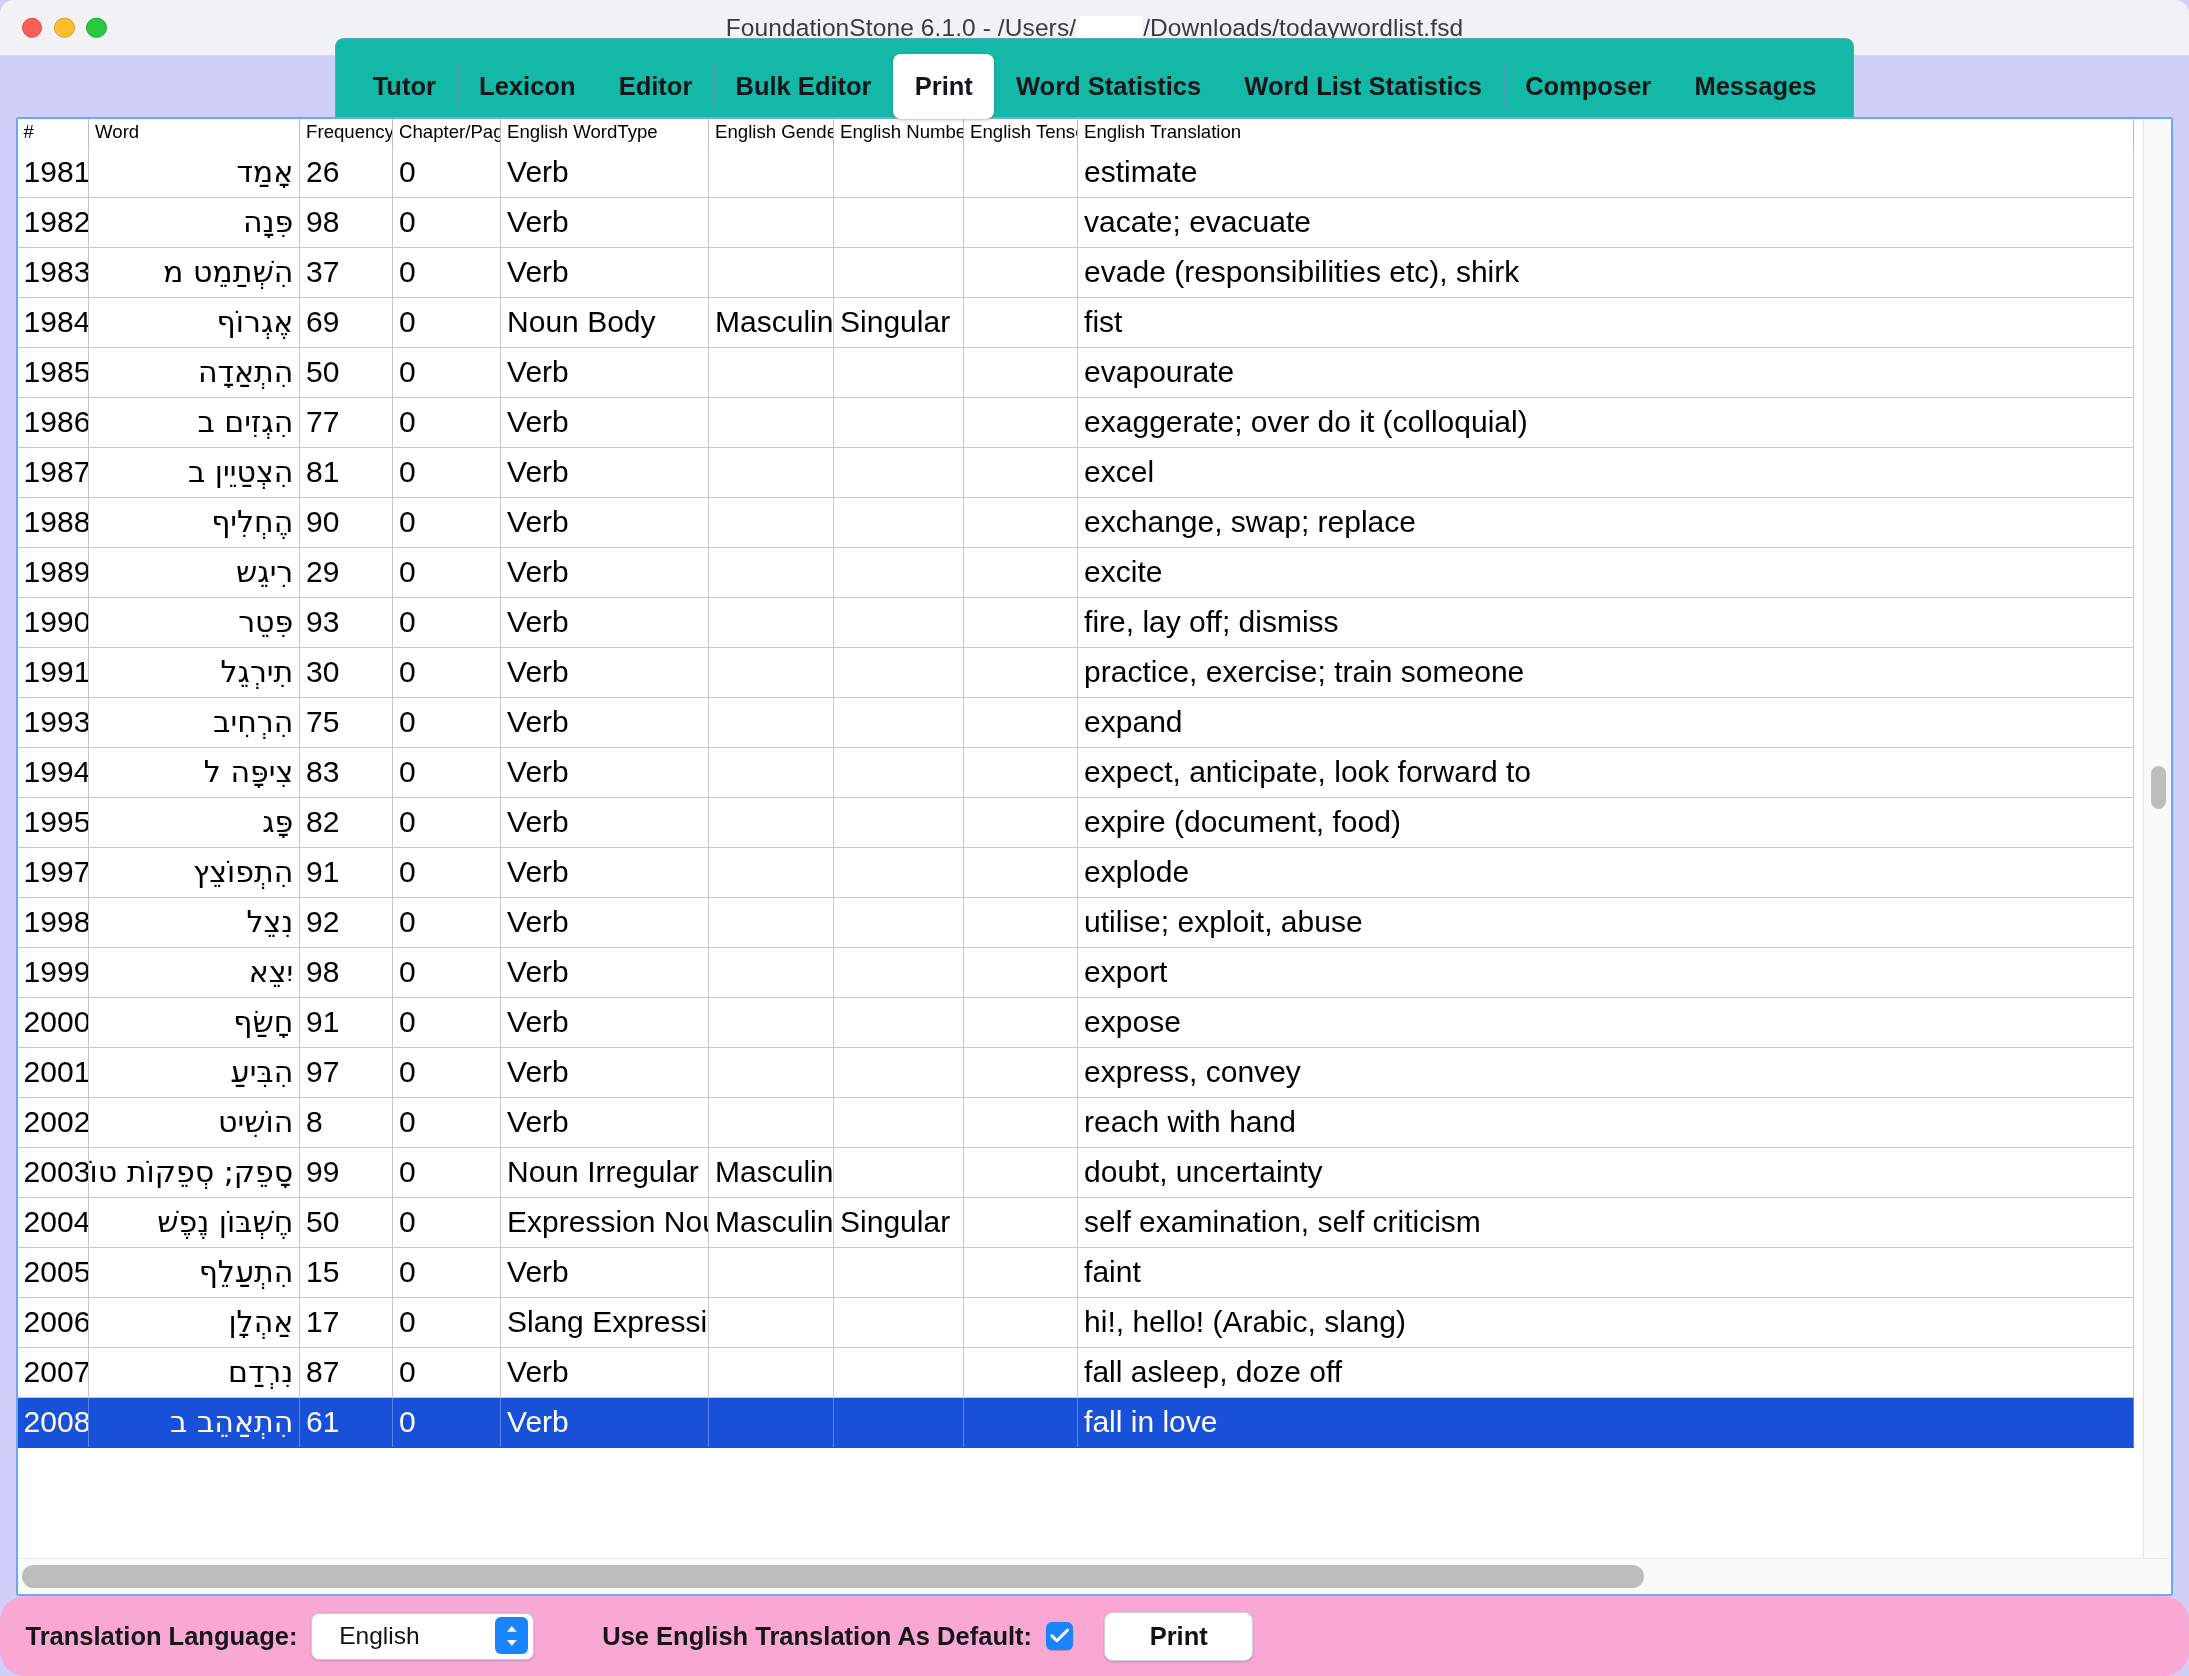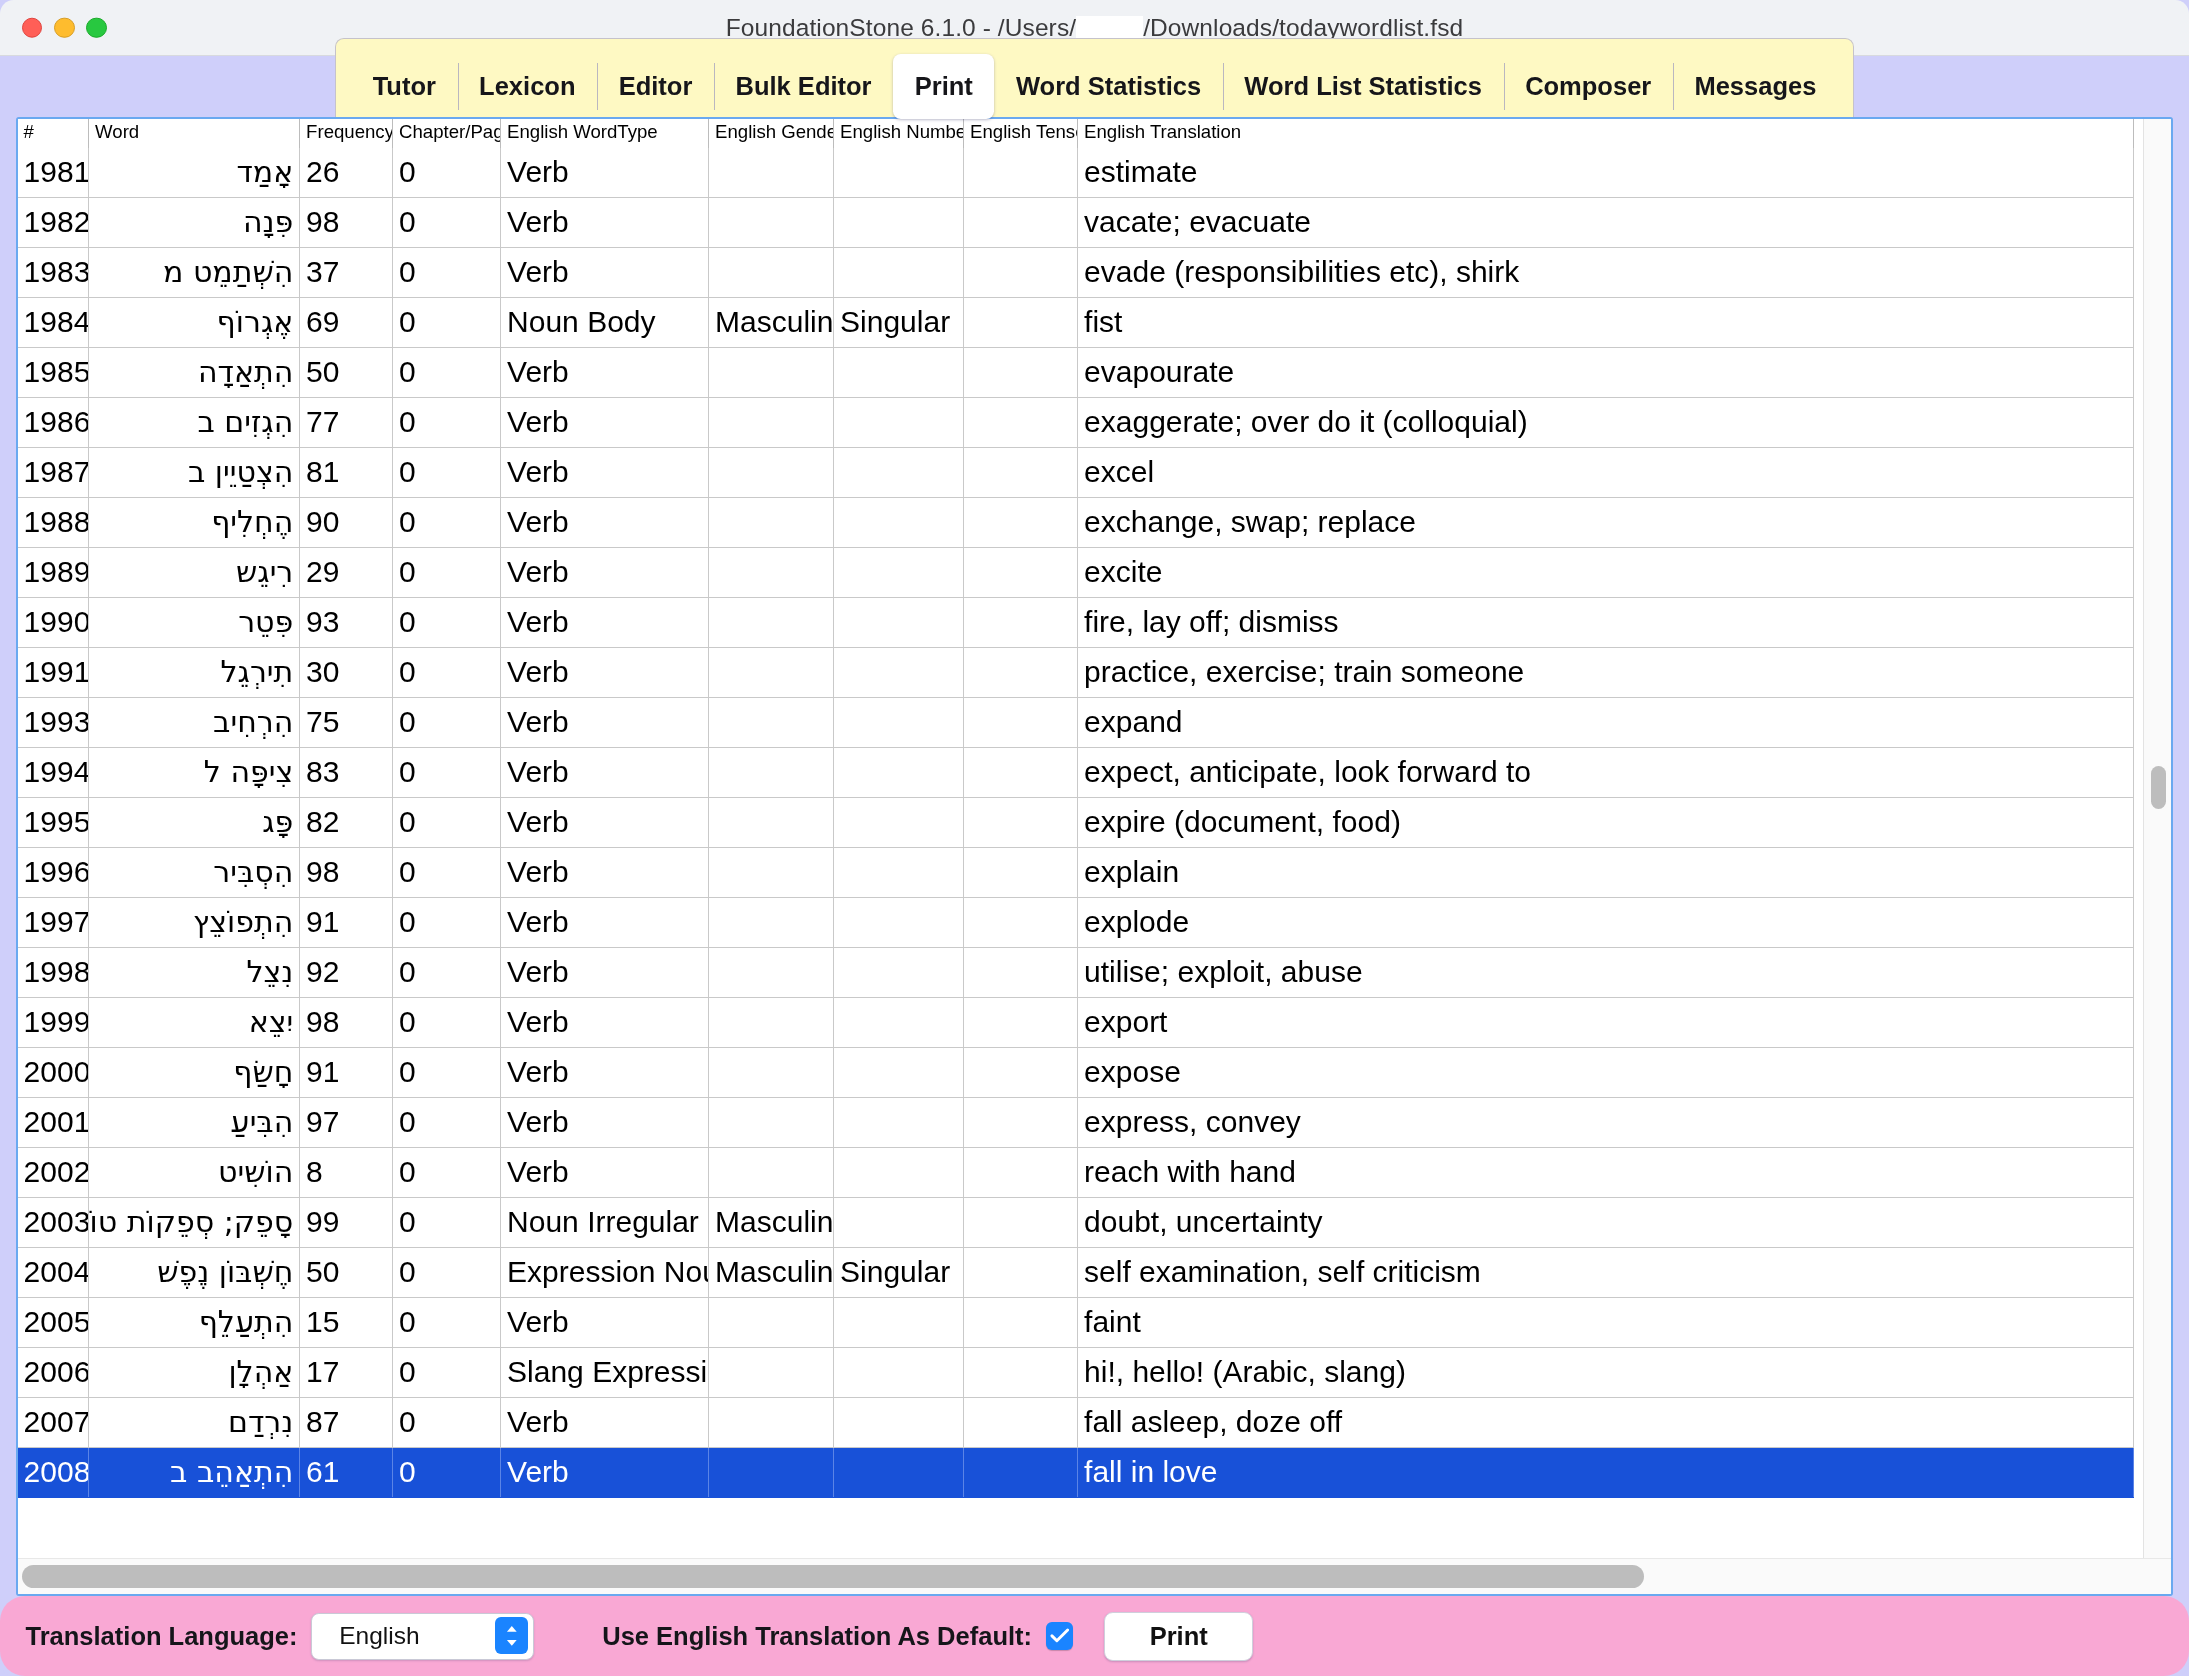--- a/index.html
+++ b/index.html
@@ -45,21 +45,21 @@
   
   .tabbar{
     flex:0 0 61px;height:61px;
     background:#cfcffa;
     display:flex;align-items:center;justify-content:center;
     position:relative;
   }
   .tabgroup{
     display:flex;align-items:stretch;
     height:65px;
-    background:#fef9c3;
+    background:#14b8a6;
     border-radius:8.8px;
     padding:16px;
     box-shadow:inset 0 0 0 1px rgba(150,150,210,.55);
   }
   .tab{
     display:flex;align-items:center;justify-content:center;
     padding:0 21.6px;
     font-size:25.5px;font-weight:bold;color:#16161a;
     position:relative;
     border-radius:7.8px;
@@ -445,31 +445,20 @@
                 <td class="word">פָּג</td>
                 <td class="num">82</td>
                 <td class="num">0</td>
                 <td>Verb</td>
                 <td></td>
                 <td></td>
                 <td></td>
                 <td>expire (document, food)</td>
               </tr>
               <tr>
-                <td class="num">1996</td>
-                <td class="word">הִסְבִּיר</td>
-                <td class="num">98</td>
-                <td class="num">0</td>
-                <td>Verb</td>
-                <td></td>
-                <td></td>
-                <td></td>
-                <td>explain</td>
-              </tr>
-              <tr>
                 <td class="num">1997</td>
                 <td class="word">הִתְפוֹצֵץ</td>
                 <td class="num">91</td>
                 <td class="num">0</td>
                 <td>Verb</td>
                 <td></td>
                 <td></td>
                 <td></td>
                 <td>explode</td>
               </tr>

